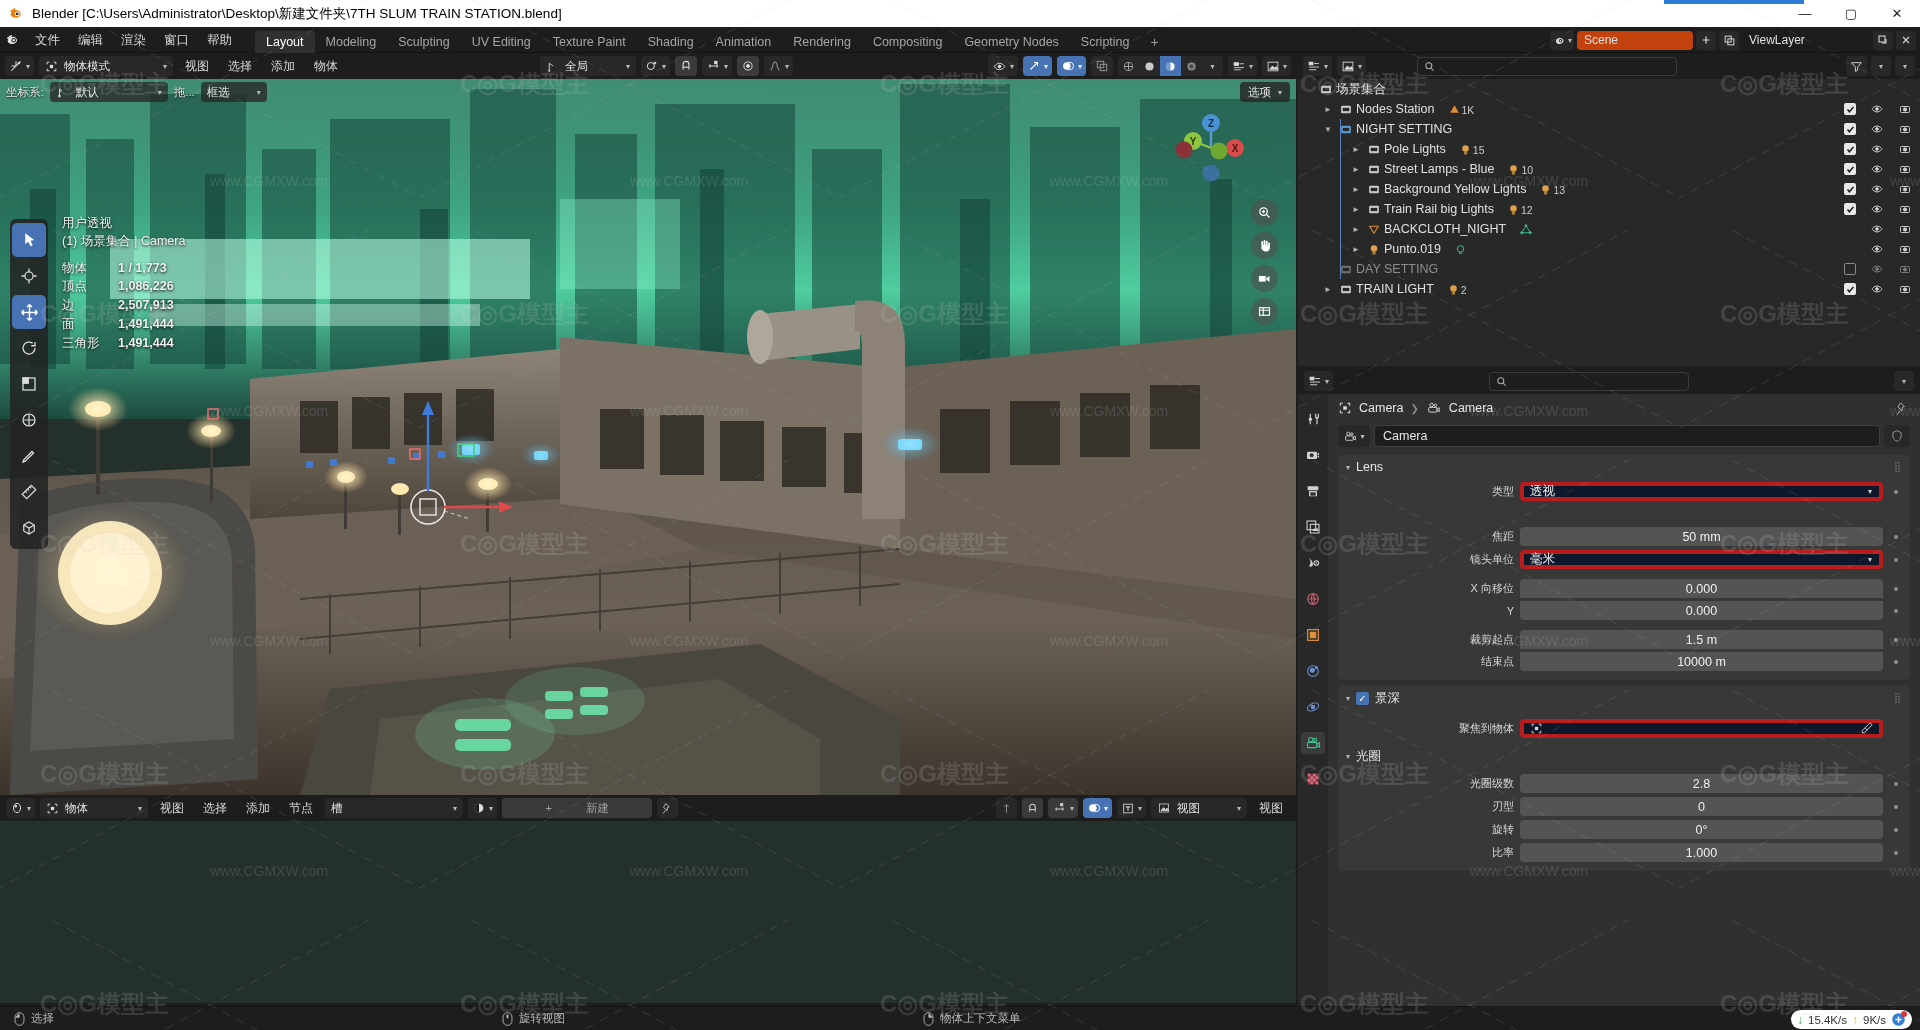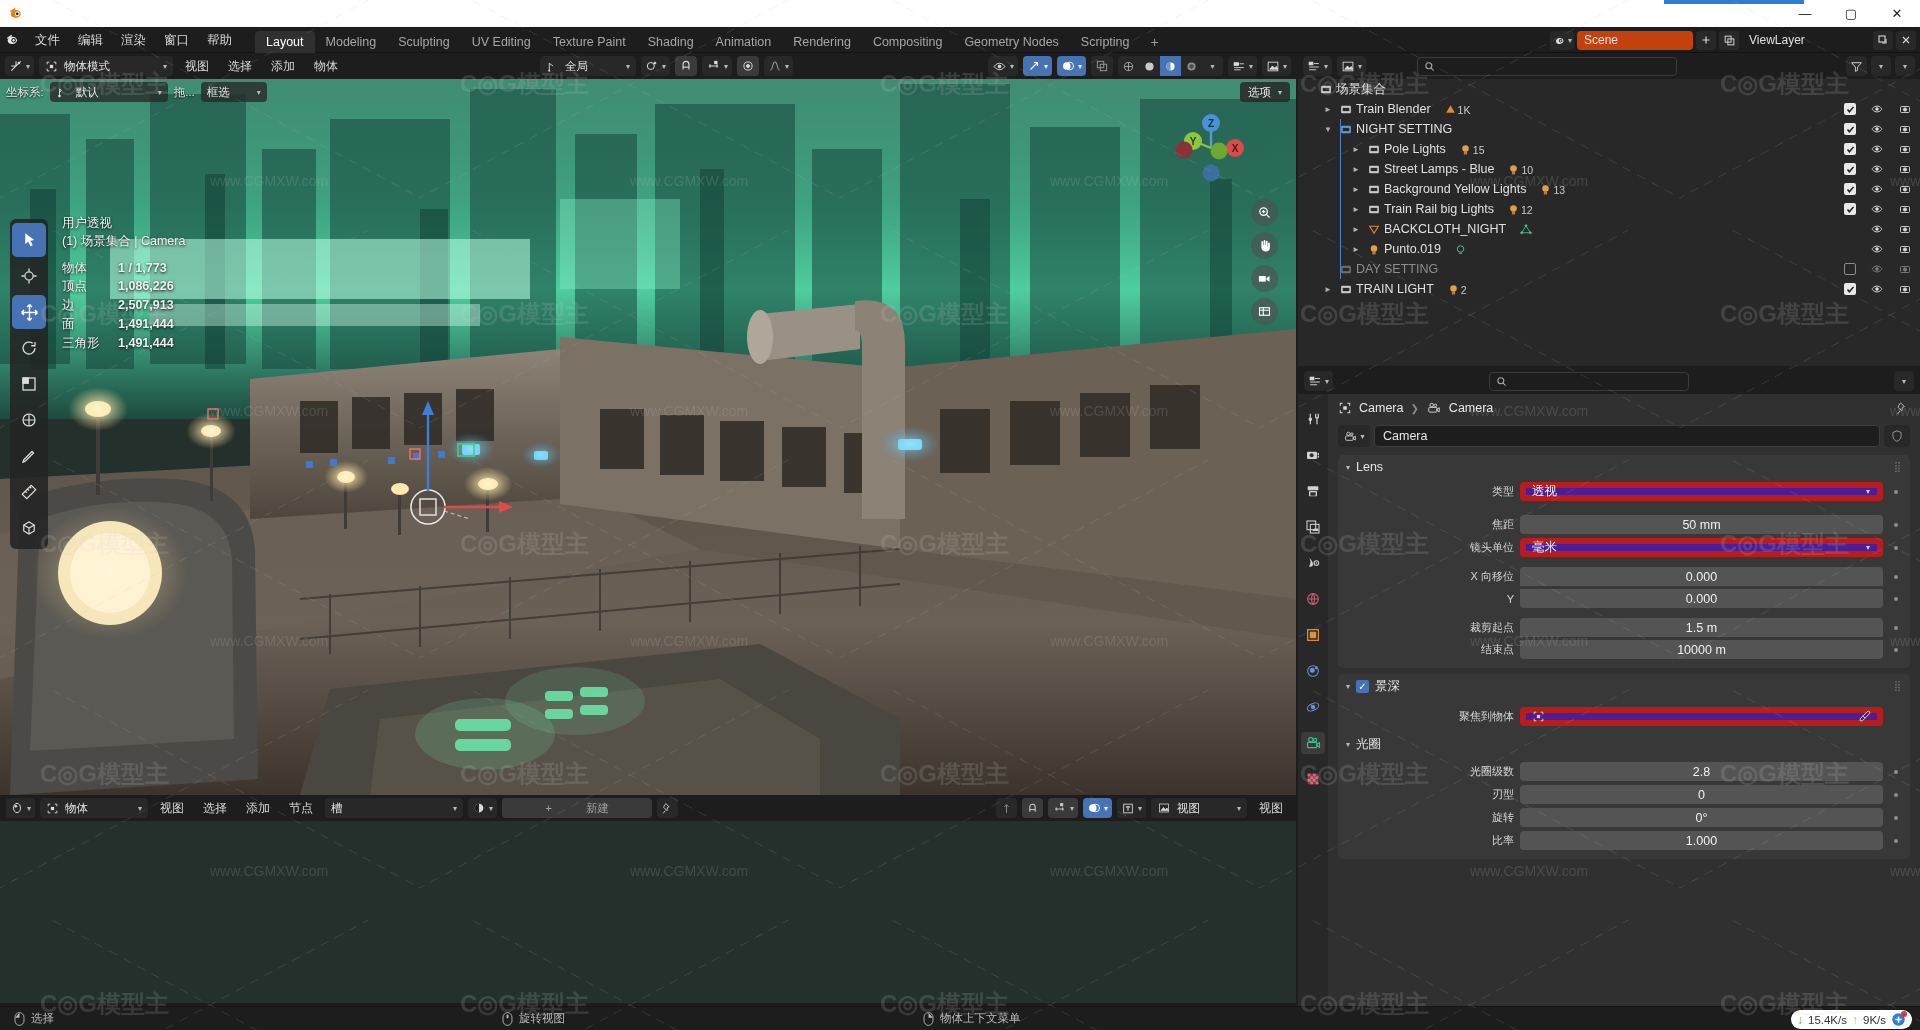--- a/index.html
+++ b/index.html
@@ -135,21 +135,21 @@
     align-items:center; justify-content:center; gap:2px; }
   .id-name { flex:1; height:22px; background:#1d1d1d; border:1px solid #3d3d3d; border-radius:4px;
     display:flex; align-items:center; padding:0 8px; font-size:12.5px; }
   .panel { margin:0 10px 0 10px; background:#383838; border-radius:5px; padding:0 0 6px 0; }
   .panel-head { height:24px; display:flex; align-items:center; gap:6px; padding:0 8px; font-size:12.5px; }
   .panel-grip { margin-left:auto; color:#6f6f6f; font-size:10px; letter-spacing:1px; line-height:8px; }
   .prow { height:21px; display:flex; align-items:center; margin:2px 8px; gap:6px; }
   .plabel { width:168px; text-align:right; font-size:11px; color:#d5d5d5; flex:none; }
   .pfield { flex:1; height:19px; background:#545454; border-radius:4px; display:flex;
     align-items:center; justify-content:center; font-size:12.5px; color:#f0f0f0; position:relative; }
-  .pfield.dark { background:#4c1d95; border:6px solid #b91c1c; justify-content:flex-start; padding:0 6px; gap:6px; }
+  .pfield.dark { background:#0f172a; border:4px solid #b91c1c; justify-content:flex-start; padding:0 6px; gap:6px; }
   .pfield.joined-top { border-radius:4px 4px 0 0; }
   .pfield.joined-bot { border-radius:0 0 4px 4px; }
   .pfield .dd { position:absolute; right:7px; font-size:8px; color:#cfcfcf; }
   .pdot { width:13px; flex:none; display:flex; align-items:center; justify-content:center; }
   .pdot i { width:4px; height:4px; border-radius:50%; background:#8e8e8e; display:block; }
   .sub-head { height:22px; display:flex; align-items:center; gap:6px; padding:0 8px; font-size:12.5px; }
   .bluechk { width:13px; height:13px; border-radius:2px; background:#4772b3; display:flex;
     align-items:center; justify-content:center; color:#fff; font-size:10px; }
 
   
@@ -164,20 +164,21 @@
 
   <div class="titlebar">
     <span class="blogo">
       <svg width="17" height="17" viewBox="0 0 24 24">
         <path d="M4 13c0-3 3-6 7-6 4 0 7 2.4 7 5.4S15 18 11 18 4 16 4 13z" fill="#e87d0d"></path>
         <circle cx="13" cy="12.4" r="3.4" fill="#fff"></circle>
           <circle cx="13" cy="12.4" r="1.9" fill="#222"></circle>
         <path d="M3 8.6 9.6 4.2l1.1 1.8-6.6 4.4z" fill="#e87d0d"></path>
       </svg>
     </span>
+    <span>Blender [C:\Users\Administrator\Desktop\新建文件夹\7TH SLUM TRAIN STATION.blend]</span>
     <div class="accentbar"></div>
     <div class="winbtns">
       <div class="winbtn">—</div>
       <div class="winbtn">▢</div>
       <div class="winbtn close">✕</div>
     </div>
   </div>
 
   <div class="topbar">
     <span class="blender-ico">
@@ -834,21 +835,21 @@
       <div class="ol-vline" style="left:42px; top:40px; height:160px;"></div>
 
       <div class="ol-row" style="padding-left:22px">
         <span class="ol-disc" style="font-size:8px;color:#b0b0b0">►</span>
         <span class="ol-ico">
           <svg width="14" height="13" viewBox="0 0 24 24" fill="#c9c9c9">
               <rect x="3" y="5" width="18" height="14" rx="2"></rect>
               <rect x="6" y="9" width="12" height="6" fill="#282828"></rect>
             </svg>
           </span>
-        <span class="ol-name">Train Blender</span>
+        <span class="ol-name">Nodes Station</span>
         <span class="ol-badge">
           <svg width="13" height="13" viewBox="0 0 24 24" fill="#e08a36">
               <path d="M12 4 20 18H4z"></path>
             </svg>
           <span>1K</span>
           </span>
         <span class="ol-ctrls">
           <span class="ol-chk">
               <svg width="9" height="9" viewBox="0 0 24 24" fill="none" stroke="#1d1d1d" stroke-width="4">
                 <path d="M4 12l5 6 11-13"></path>
@@ -1347,21 +1348,21 @@
             <span class="plabel">类型</span>
             <div class="pfield dark">
               <span>透视</span>
               <span class="dd">▾</span>
             </div>
             <span class="pdot">
                 <i></i>
               </span>
           </div>
 
-          <div class="prow" style="margin-top:12px">
+          <div class="prow" style="margin-top:24px">
             <span class="plabel">焦距</span>
             <div class="pfield">50 mm</div>
             <span class="pdot">
                 <i></i>
               </span>
           </div>
 
           <div class="prow">
             <span class="plabel">镜头单位</span>
             <div class="pfield dark">

